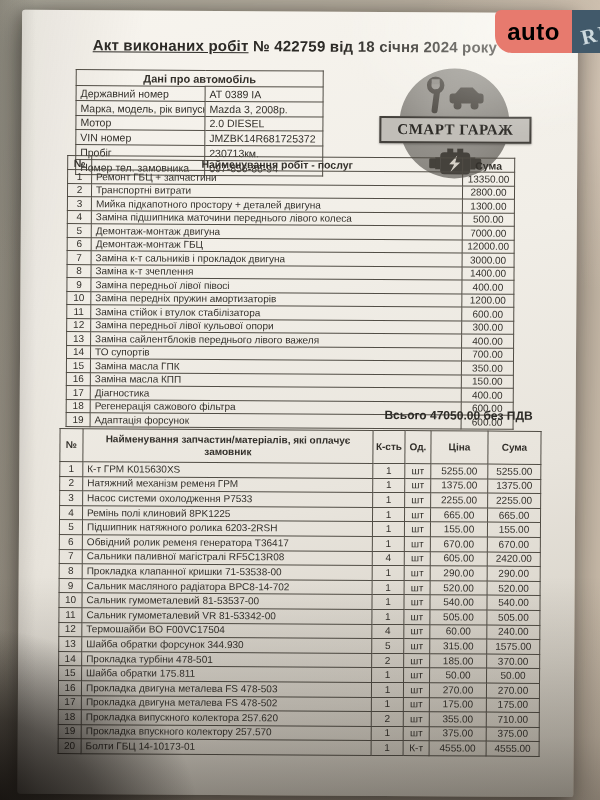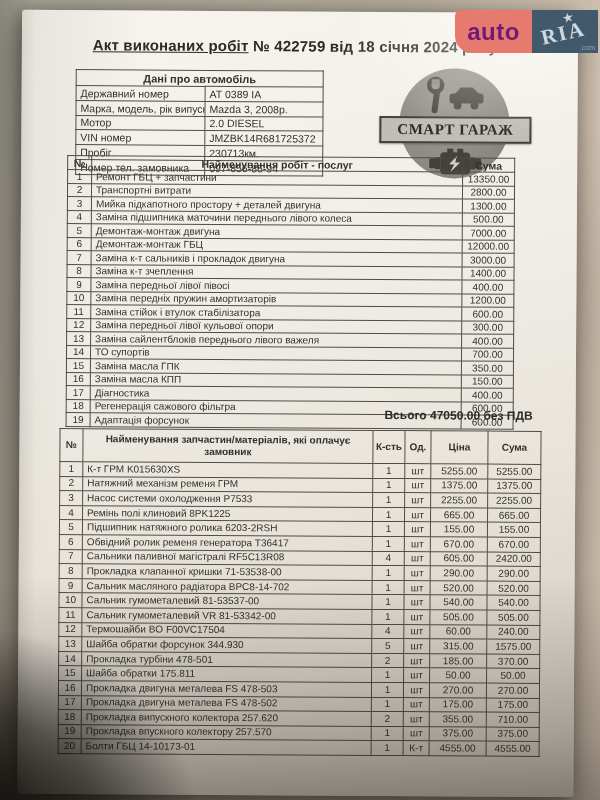--- a/index.html
+++ b/index.html
@@ -76,21 +76,21 @@
   
   .parts{position:absolute;left:40px;top:418px;width:481px;font-size:10px;}
   .parts th{font-size:10px;font-weight:bold;text-align:center;padding:1px 2px;line-height:12.5px;white-space:normal;height:30px;}
   .parts td{height:13.6px;line-height:12px;padding:0 4px;text-align:center;}
   .parts td:nth-child(2){text-align:left;}
   
   .wm{position:absolute;left:455px;top:10px;display:flex;z-index:9;}
   .wm-auto{
     width:77px;height:43px;background:#e77a6e;border-radius:6px 0 0 17px;
     display:flex;align-items:center;justify-content:center;
-    color:#701a75;font-size:24px;font-weight:bold;letter-spacing:0.5px;
+    color:#000000;font-size:24px;font-weight:bold;letter-spacing:0.5px;margin-left:40px;
   }
   .wm-ria{position:relative;width:66px;height:43px;background:#41596a;}
   .wm-ria .ria-text{
     position:absolute;left:9px;top:11px;display:block;
     font-family:"Liberation Serif",serif;font-weight:bold;font-size:21px;
     letter-spacing:2px;color:#cdd9de;transform:rotate(-13deg);
   }
   .wm-ria .star{position:absolute;left:30px;top:0px;font-size:13px;color:#cdd9de;transform:rotate(-13deg);}
   .wm-ria .dotcom{position:absolute;right:3px;bottom:2px;font-size:7px;color:#93a8b2;}
 </style>

